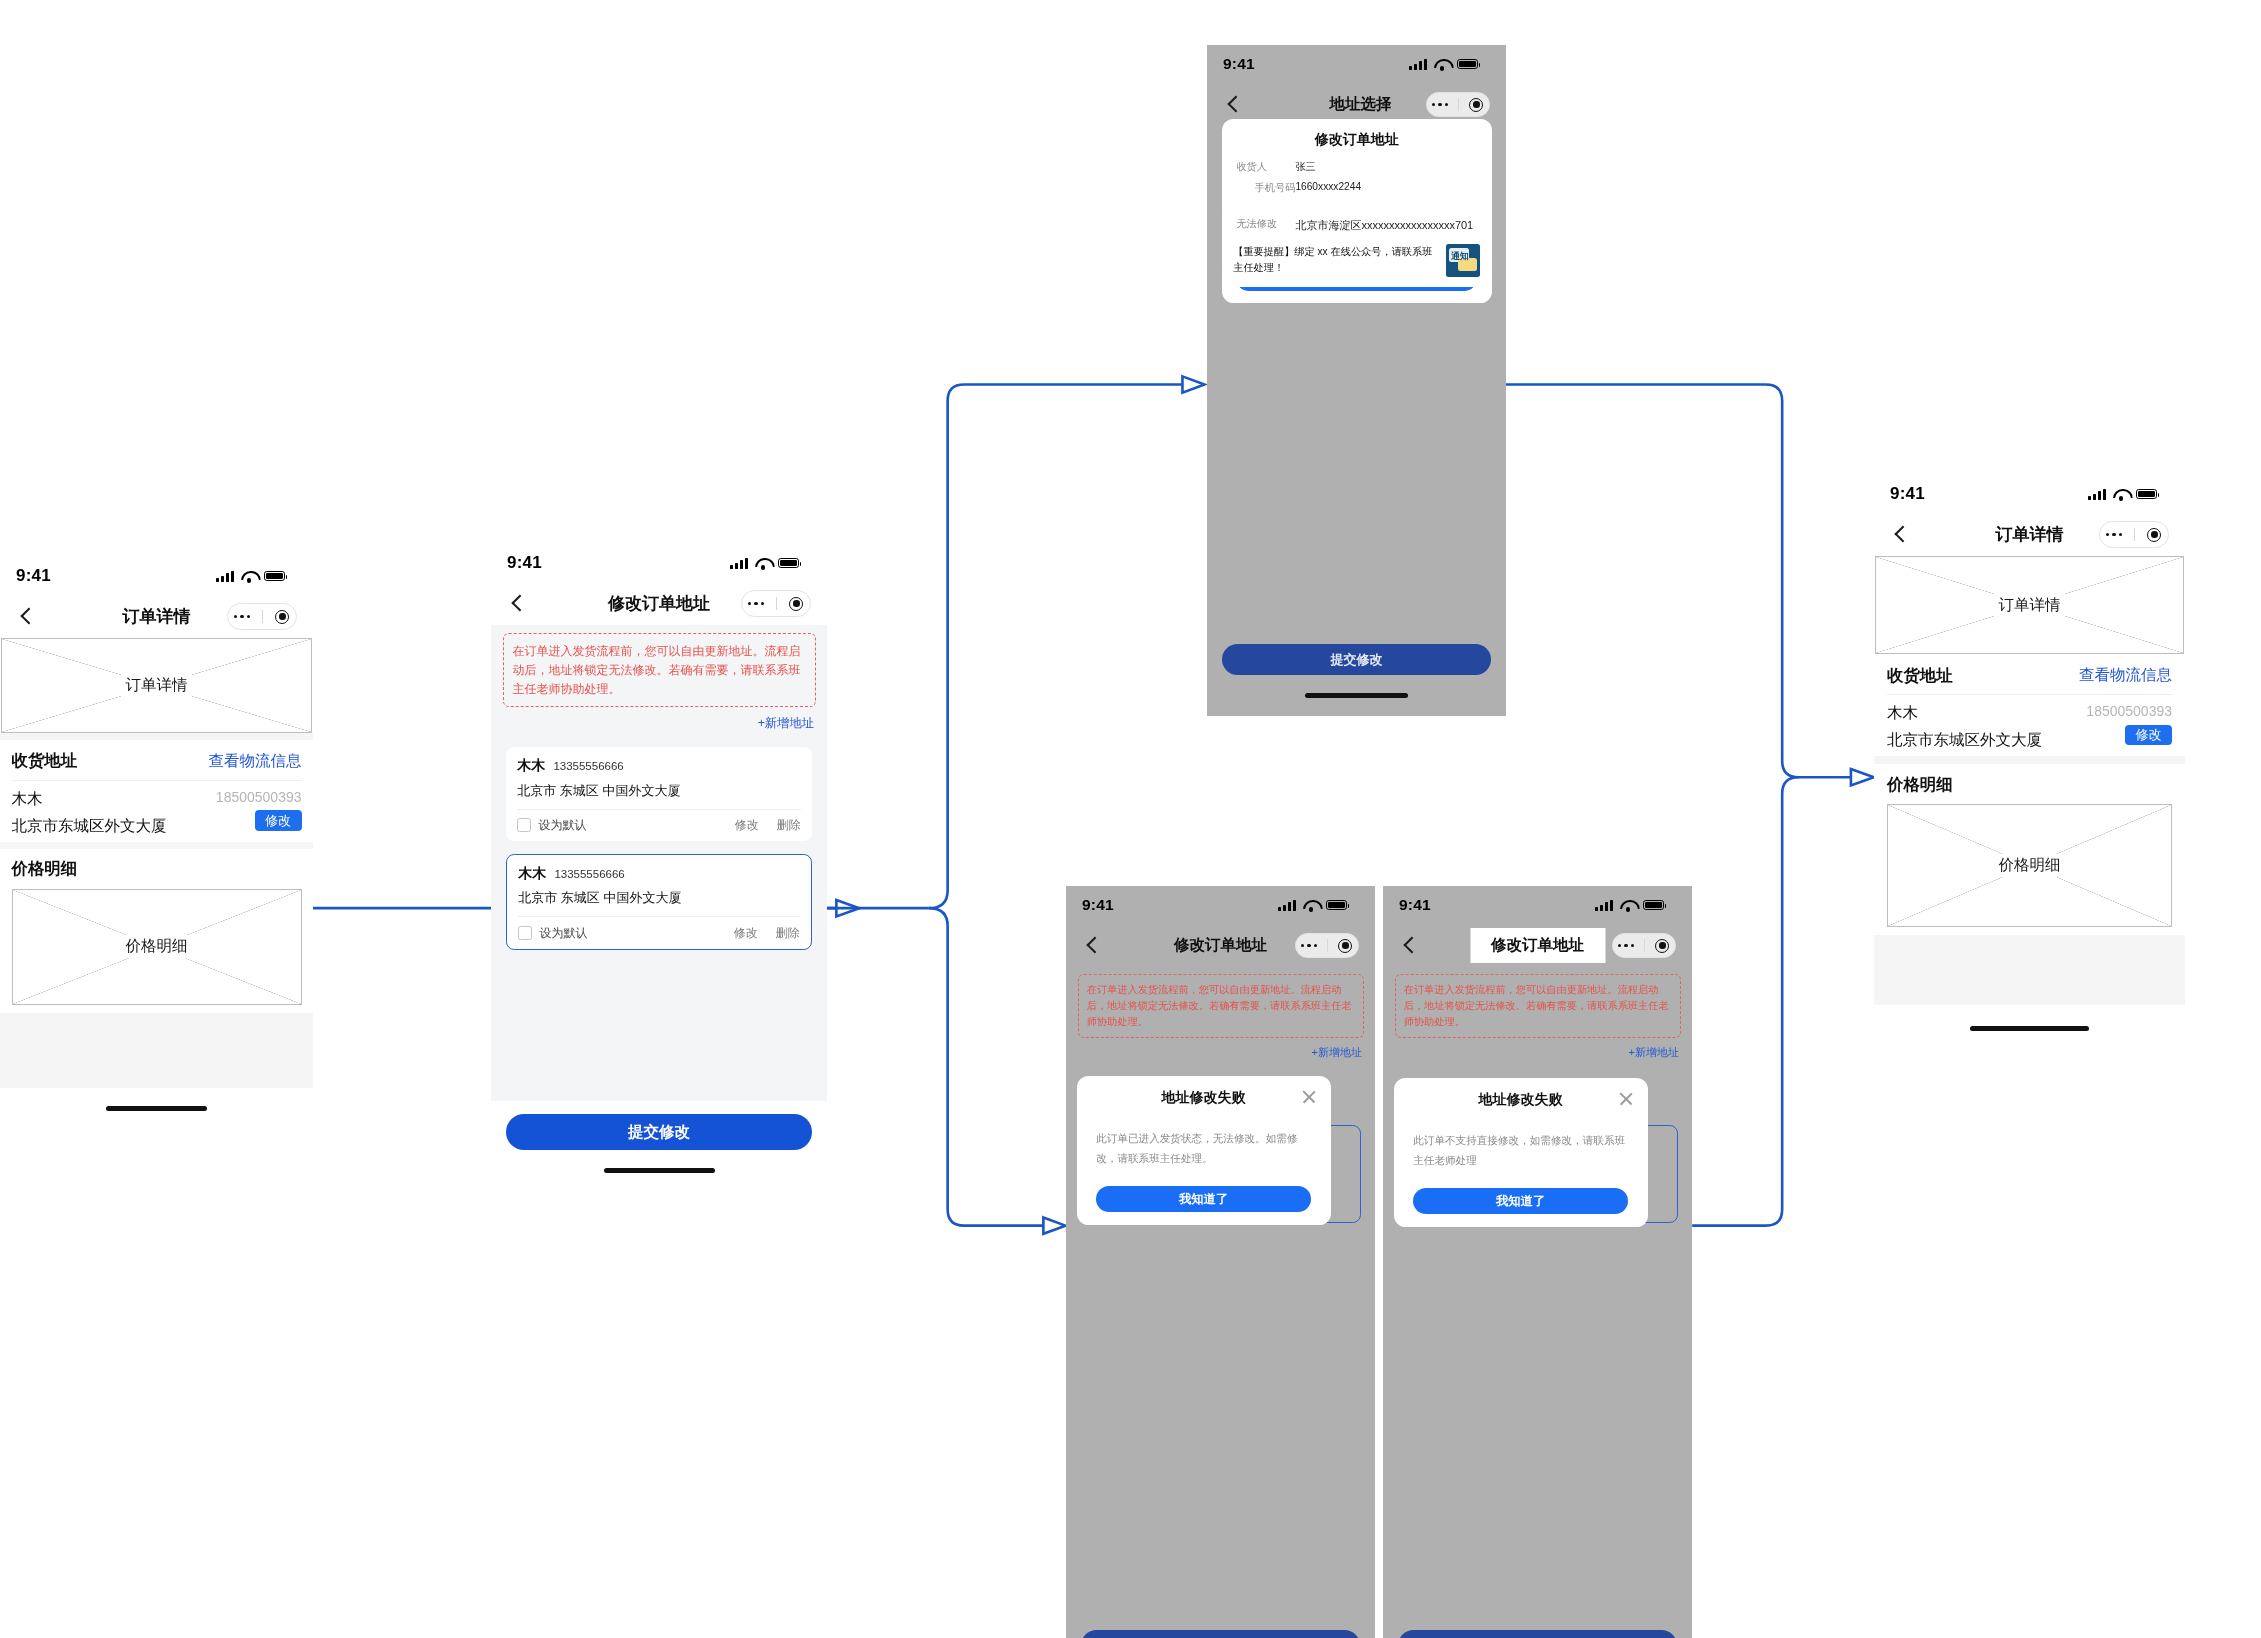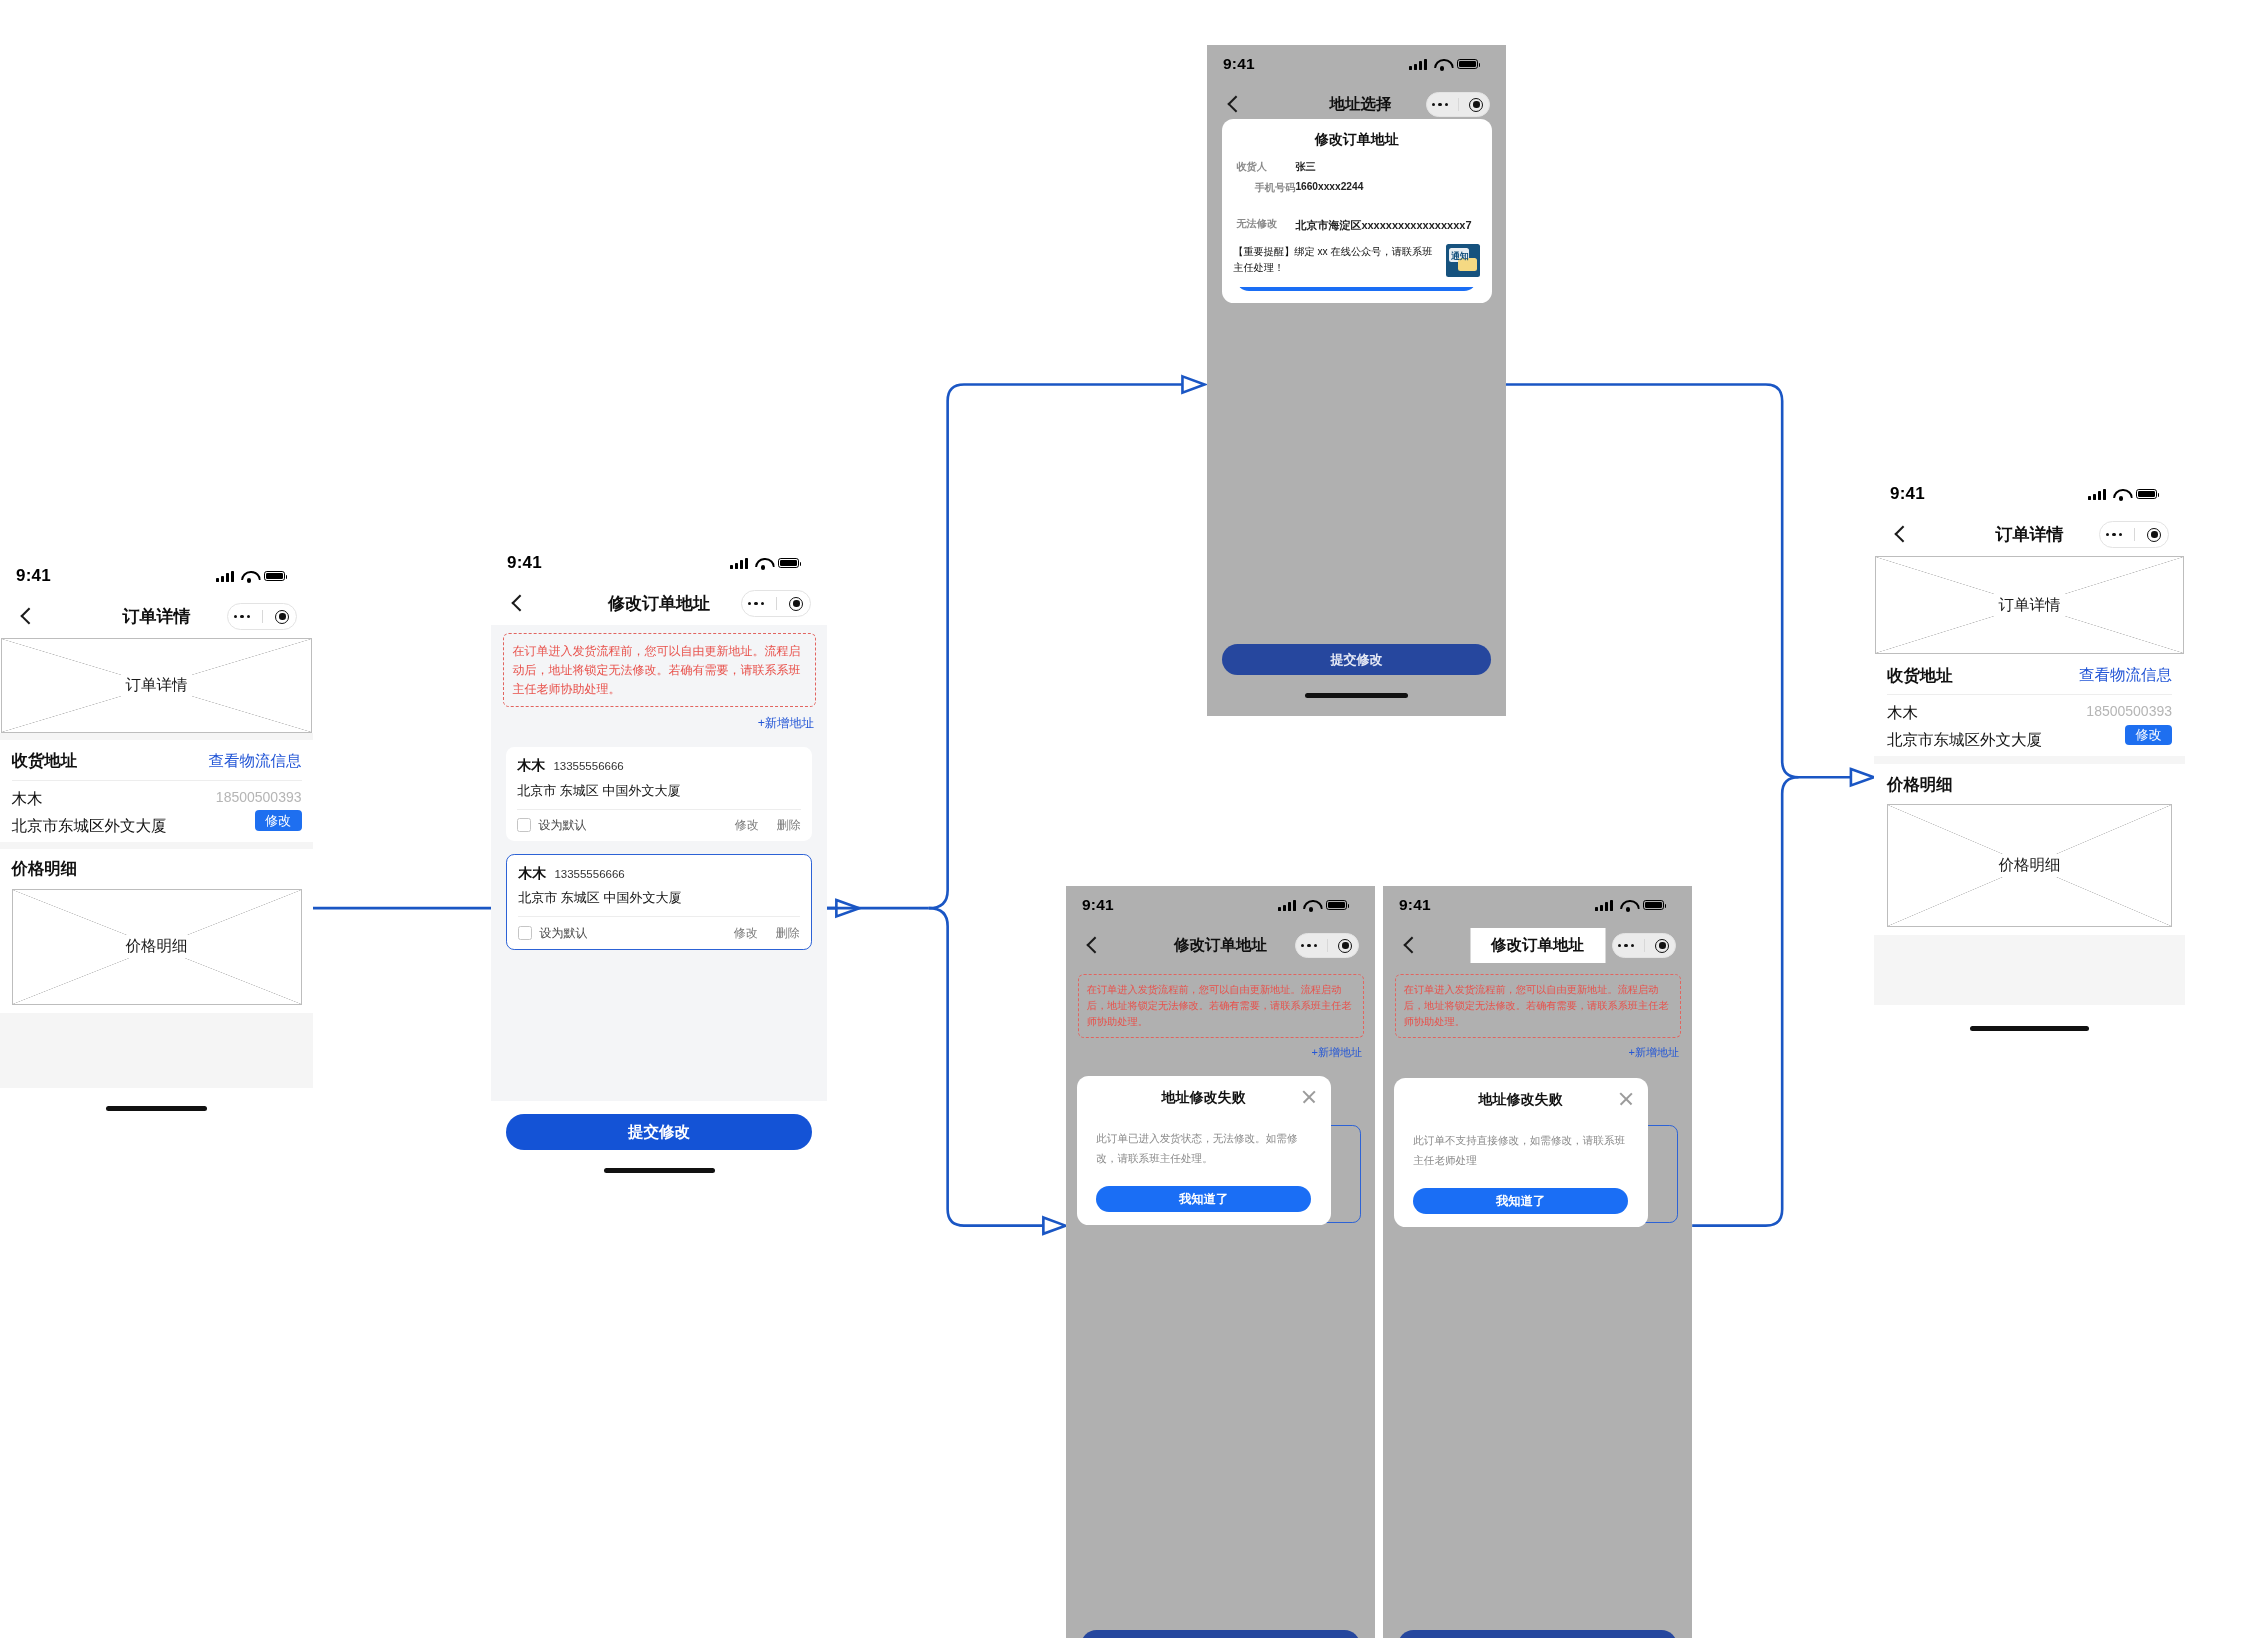--- a/index.html
+++ b/index.html
@@ -288,21 +288,21 @@
     </div>
 
     <div class="notice" style="position:absolute;left:14.7px;top:178px;width:270px;padding:7.4px 8.2px;font-size:9.8px;opacity:.45;">&nbsp;</div>
     <div style="position:absolute;left:14.7px;top:168px;width:270px;height:51px;border:1.1px dashed #c8605c;border-radius:5.7px;opacity:.5;"></div>
     <div style="position:absolute;right:16.4px;top:225px;font-size:10.6px;color:#2356d6;opacity:.8;">+新增地址</div>
     <div style="position:absolute;left:14.7px;top:155px;width:270px;height:78px;border:1.3px solid #2c62d6;border-radius:8.2px;opacity:.85;"></div>
     <div style="position:absolute;left:28px;top:168px;font-size:10.6px;color:#333;opacity:.55;">北京市 东城区 中国外文大厦</div>
 
     <div class="modal" style="left:14.7px; top:74px; width:270px; padding:11.5px 0 11.5px 0;">
       <div style="text-align:center;font-size:14px;font-weight:700;color:#111;">修改订单地址</div>
-      <div style="padding:11.5px 14.7px 0 14.7px;font-weight:bold;">
+      <div style="padding:11.5px 14.7px 0 14.7px;">
         <div style="display:flex;margin-bottom:7.4px;">
           <span style="width:59px;font-size:10.2px;color:#8a8a8a;">收货人</span>
           <span style="font-size:10.2px;color:#222;">张三</span>
         </div>
         <div style="display:flex;margin-bottom:22px;text-align:right;">
           <span style="width:59px;font-size:10.2px;color:#8a8a8a;">手机号码</span>
           <span style="font-size:10.2px;color:#222;">1660xxxx2244</span>
         </div>
         <div style="display:flex;">
           <span style="width:59px;flex:0 0 59px;font-size:10.2px;color:#8a8a8a;">无法修改</span>

